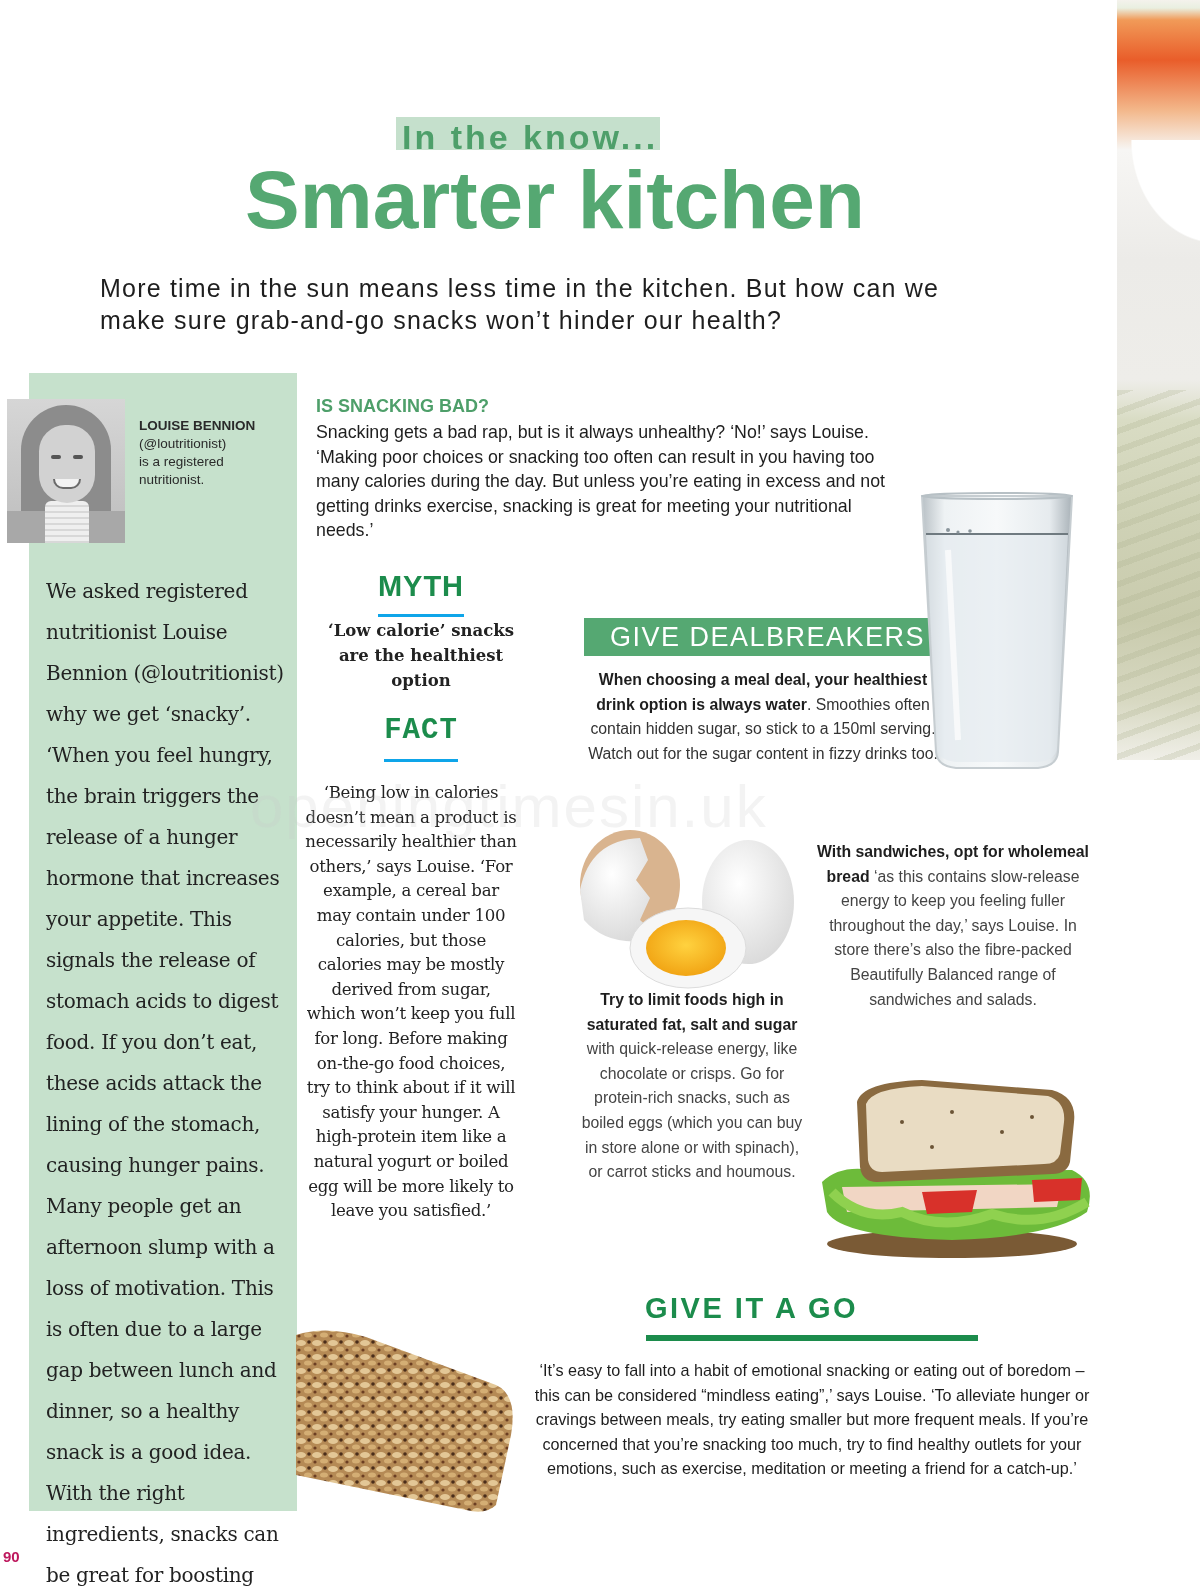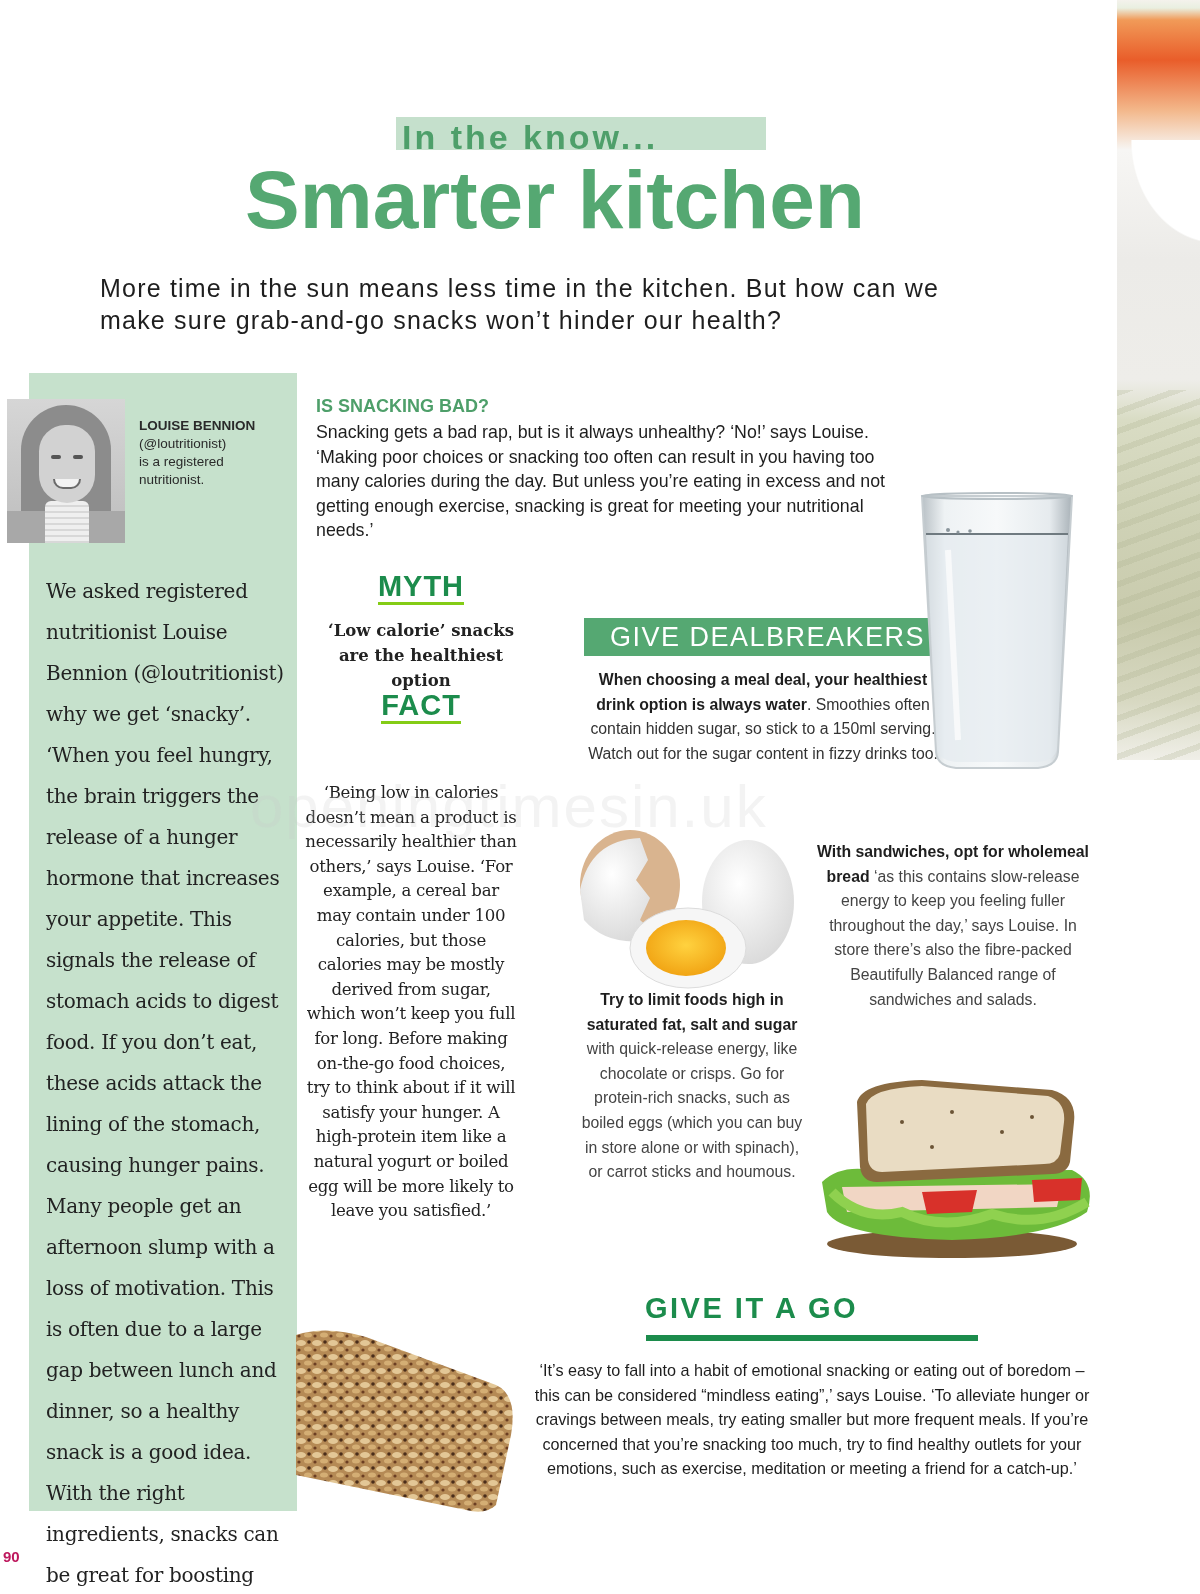--- a/index.html
+++ b/index.html
@@ -17,21 +17,21 @@
     content: ""; position: absolute; left: 0; top: 140px; width: 83px; height: 120px;
     background: radial-gradient(ellipse at 120% 0%, #ffffff 0 60%, transparent 61%);
   }
   #edge-photo::after {
     content: ""; position: absolute; left: 0; top: 390px; width: 83px; height: 370px;
     background: repeating-linear-gradient(160deg, rgba(170,175,140,0.25) 0 6px, rgba(255,255,255,0.0) 6px 18px);
   }
 
   
   #kicker {
-    left: 396px; top: 117px; height: 33px; width: 370px;
+    left: 396px; top: 117px; height: 33px; width: 264px;
     background: #c5e0cc;
     font-size: 34px; font-weight: bold; color: #4e9f6a; letter-spacing: 3px;
     line-height: 40px; padding-left: 6px; overflow: hidden; white-space: nowrap;
   }
   #title {
     left: 0; top: 150px; width: 1110px; text-align: center;
     font-size: 82px; font-weight: bold; color: #55a872; letter-spacing: 0px; line-height: 100px;
   }
   #standfirst {
     left: 100px; top: 272px; width: 910px; text-align: left;
@@ -67,23 +67,23 @@
 
   
   #q-heading { left: 316px; top: 396px; font-size: 18px; font-weight: bold; color: #4e9f6a; }
   #q-body { left: 316px; top: 420px; width: 585px; font-size: 17.8px; line-height: 24.6px; color: #1e1e1e; }
 
   
   .mf-title {
     position: absolute; width: 240px; text-align: center;
     font-size: 29px; font-weight: bold; color: #1c8c4c; letter-spacing: 1px;
   }
-  .mf-title span { border-bottom: 3px solid #84cc16; padding-bottom: 0px; }
+  .mf-title span { border-bottom: 3px solid #0ea5e9; padding-bottom: 12px; }
   #myth-title { left: 301px; top: 570px; }
-  #fact-title { left: 301px; top: 689px; }
+  #fact-title { left: 301px; top: 714px; font-family: Liberation Mono, monospace; }
   #myth-body {
     left: 311px; top: 618px; width: 220px; text-align: center;
     font-family: "DejaVu Serif", serif; font-weight: bold; font-size: 16.5px; line-height: 25px; color: #222;
   }
   #fact-body {
     left: 305px; top: 765px; width: 212px; text-align: center;
     font-family: "DejaVu Serif", serif; font-size: 16.6px; line-height: 24.6px; color: #222; letter-spacing: -0.3px; margin-top: 16px;
   }
 
   
@@ -163,21 +163,21 @@
 <div id="bio" class="abs">
   <span class="name">LOUISE BENNION</span>
   <span>(@loutritionist)</span>
   <span>is a registered</span>
   <span>nutritionist.</span>
 </div>
 
 <p id="intro" class="abs">We asked registered nutritionist Louise Bennion (@loutritionist) why we get ‘snacky’. ‘When you feel hungry, the brain triggers the release of a hunger hormone that increases your appetite. This signals the release of stomach acids to digest food. If you don’t eat, these acids attack the lining of the stomach, causing hunger pains. Many people get an afternoon slump with a loss of motivation. This is often due to a large gap between lunch and dinner, so a healthy snack is a good idea. With the right ingredients, snacks can be great for boosting mood, energy, cognitive function and focus.’</p>
 
 <h2 id="q-heading" class="abs">IS SNACKING BAD?</h2>
-<p id="q-body" class="abs">Snacking gets a bad rap, but is it always unhealthy? ‘No!’ says Louise. ‘Making poor choices or snacking too often can result in you having too many calories during the day. But unless you’re eating in excess and not getting enough exercise, snacking is great for meeting your nutritional needs.’</p>
+<p id="q-body" class="abs">Snacking gets a bad rap, but is it always unhealthy? ‘No!’ says Louise. ‘Making poor choices or snacking too often can result in you having too many calories during the day. But unless you’re eating in excess and not getting drinks exercise, snacking is great for meeting your nutritional needs.’</p>
 
 <div id="myth-title" class="mf-title"><span>MYTH</span></div>
 <p id="myth-body" class="abs">‘Low calorie’ snacks are the healthiest option</p>
 <div id="fact-title" class="mf-title"><span>FACT</span></div>
 <p id="fact-body" class="abs">‘Being low in calories doesn’t mean a product is necessarily healthier than others,’ says Louise. ‘For example, a cereal bar may contain under 100 calories, but those calories may be mostly derived from sugar, which won’t keep you full for long. Before making on-the-go food choices, try to think about if it will satisfy your hunger. A high-protein item like a natural yogurt or boiled egg will be more likely to leave you satisfied.’</p>
 
 <div id="md-banner" class="abs">GIVE DEALBREAKERS</div>
 <p id="md-body" class="abs"><b>When choosing a meal deal, your healthiest drink option is always water</b><span>. Smoothies often contain hidden sugar, so stick to a 150ml serving. Watch out for the sugar content in fizzy drinks too.</span></p>
 
 <svg id="glass" class="abs" viewBox="0 0 158 280">

